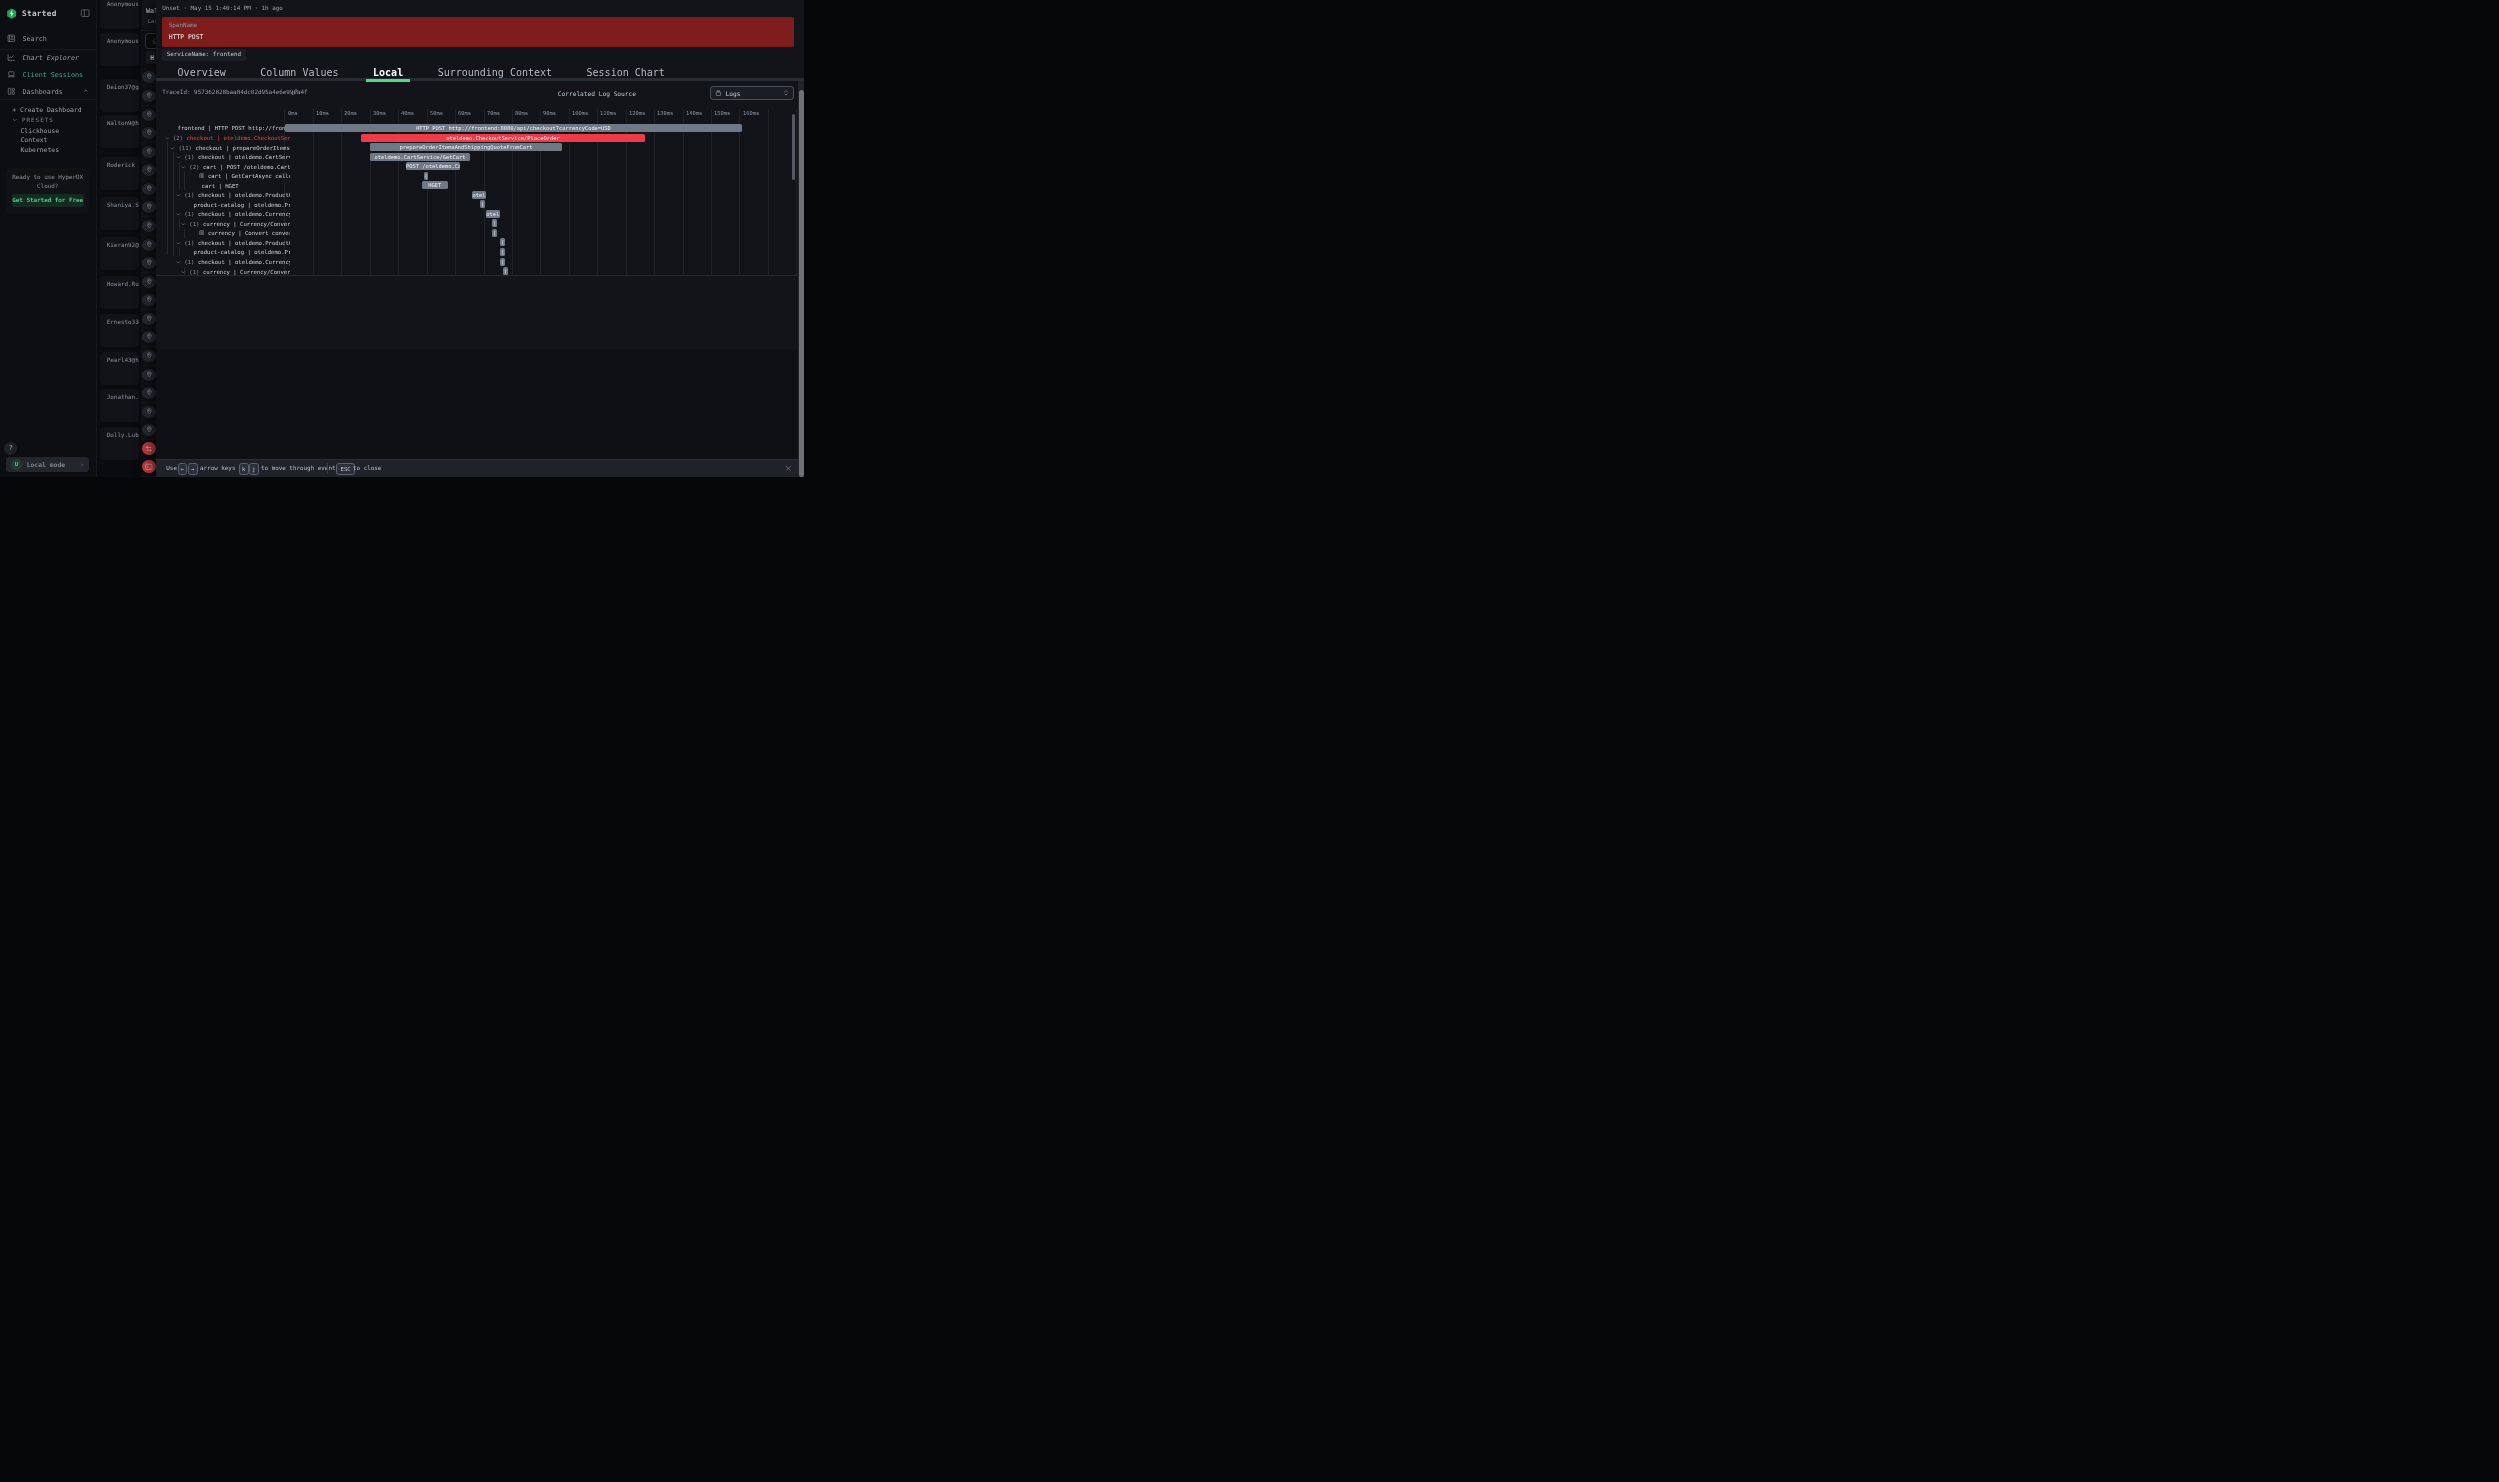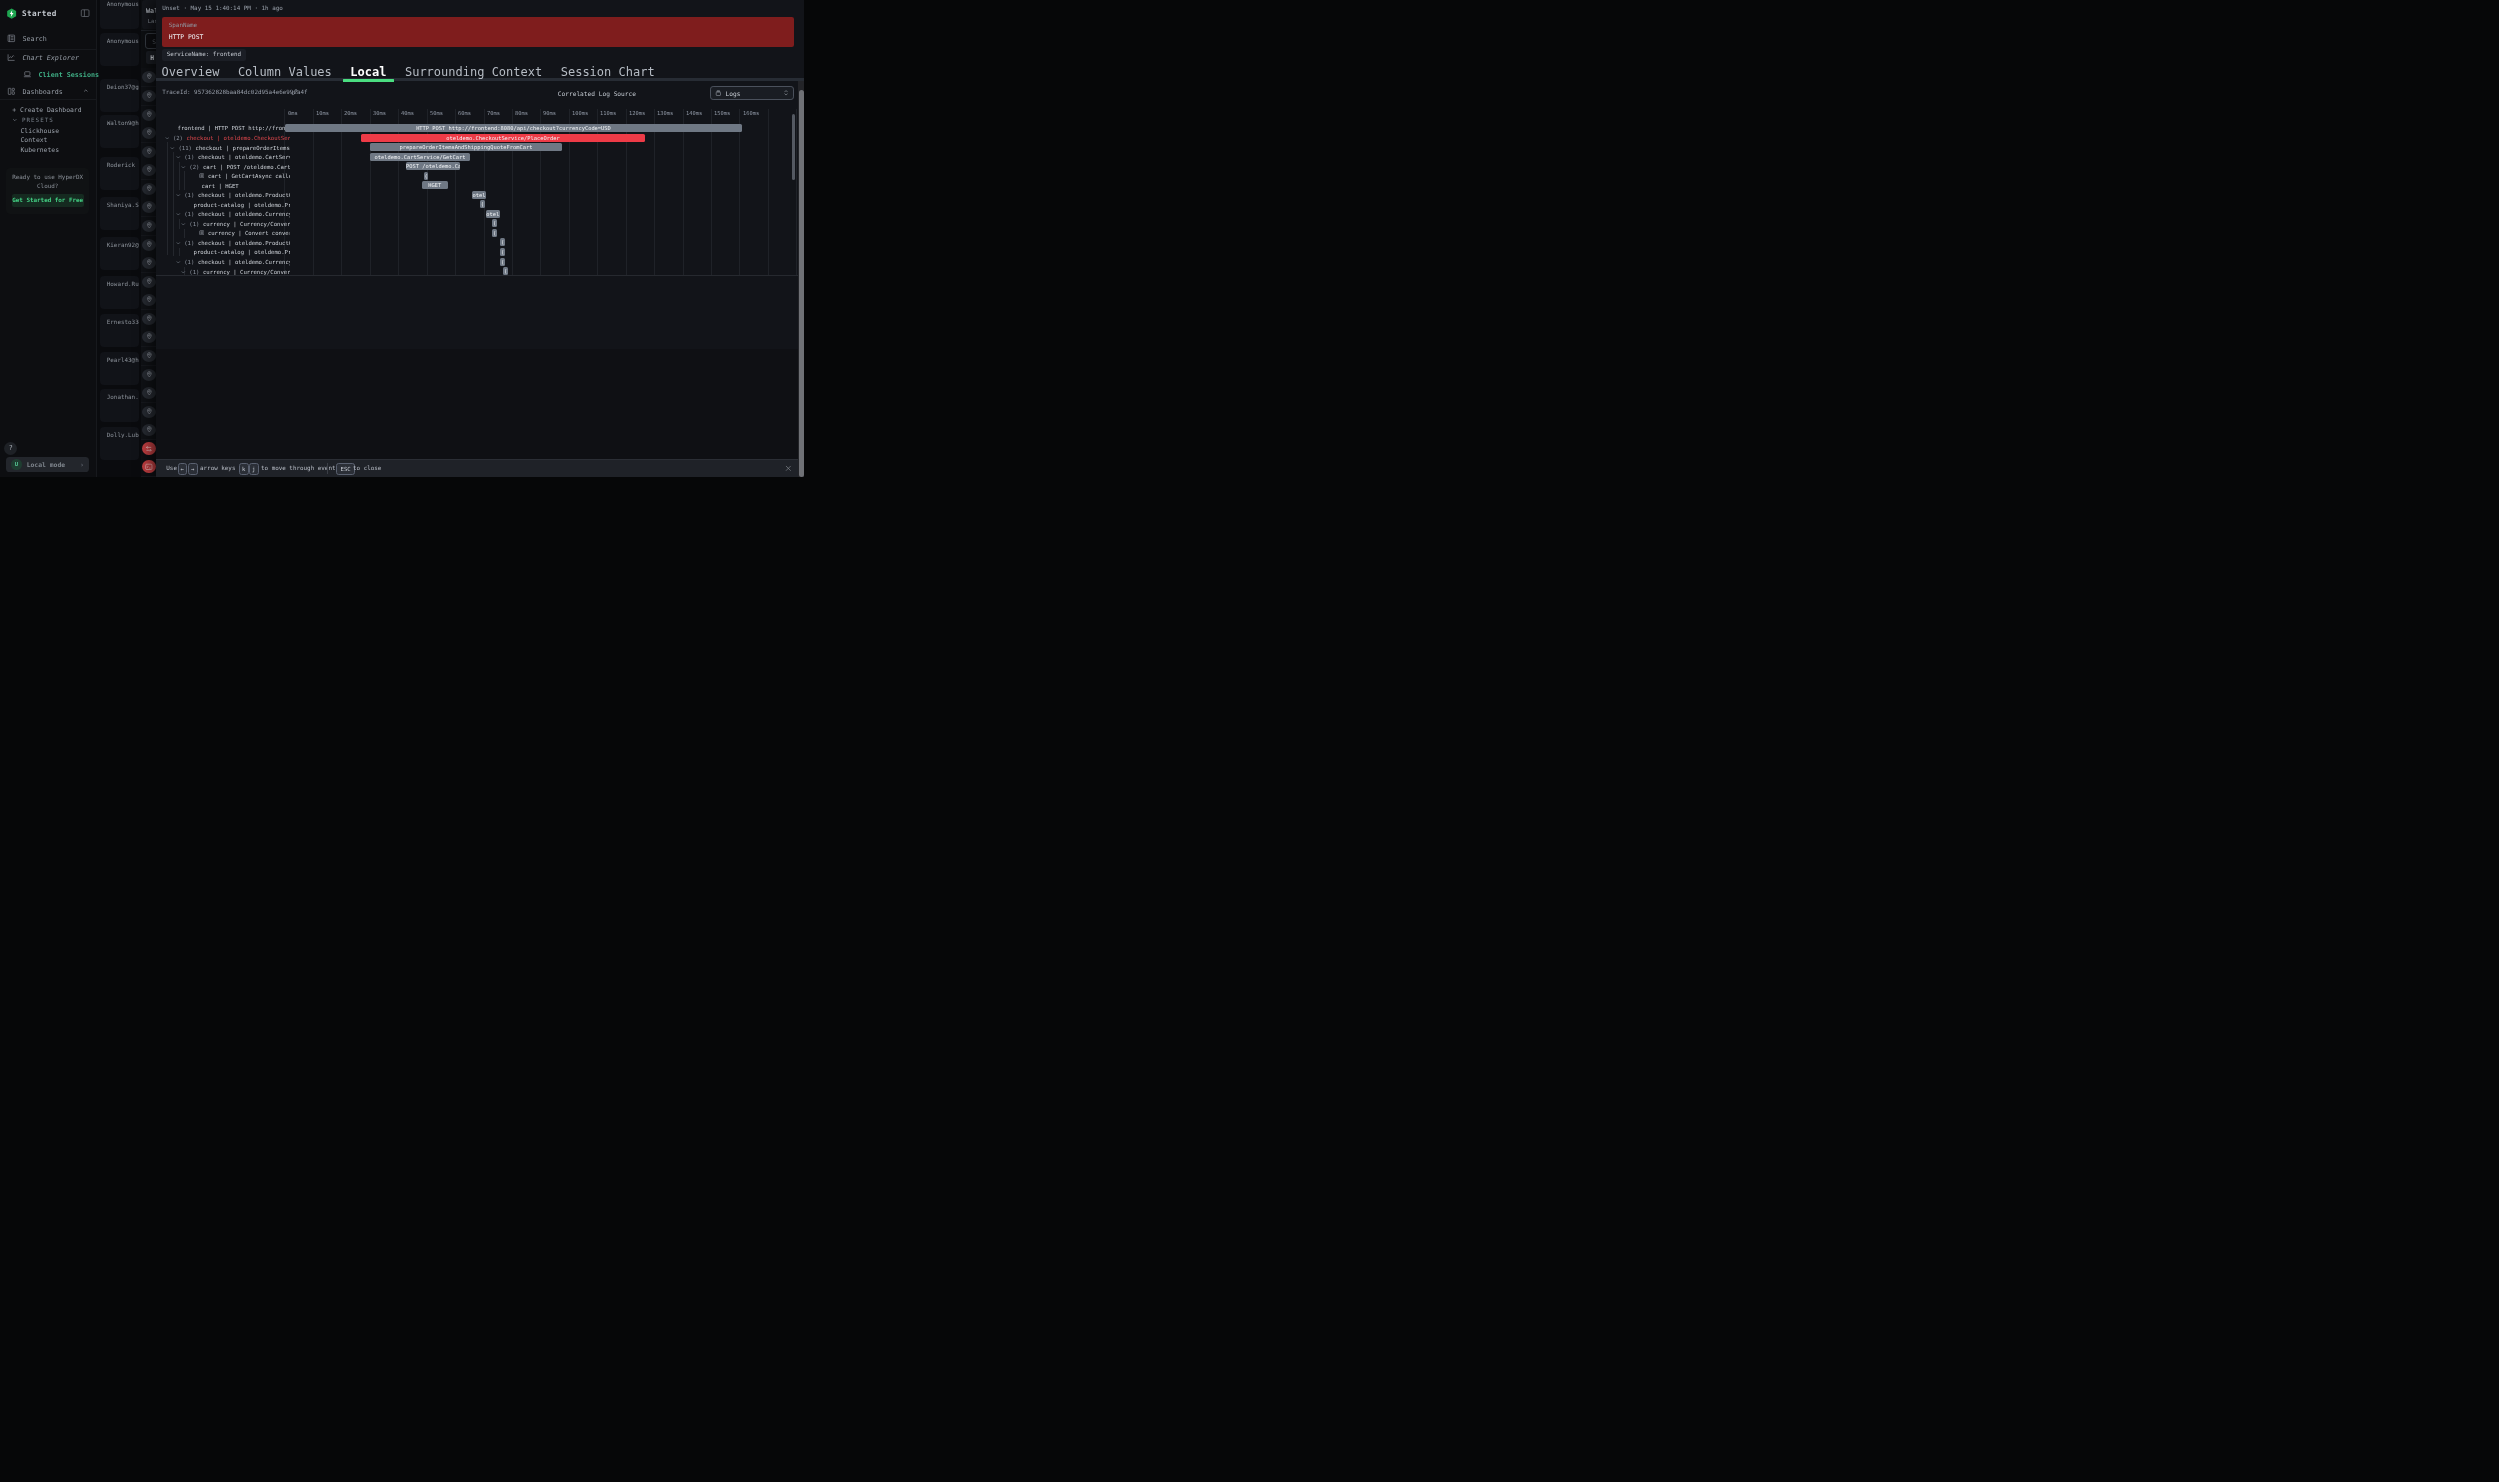--- a/index.html
+++ b/index.html
@@ -12,21 +12,21 @@
   .abs { position:absolute; }
 
   
   .sidebar { left:0; top:0; width:97px; height:477px; background:#0d0e11; border-right:0.5px solid #17191d; z-index:3; }
   .logo-row { position:absolute; left:6.2px; top:6.7px; width:85px; height:13.3px; display:flex; align-items:center; }
   .logo-badge { width:11.3px; height:11.3px; display:inline-flex; }
   .brand { margin-left:4.6px; font-weight:bold; font-size:7.7px; color:#c3c8cf; letter-spacing:0.3px; }
   .collapse-btn { position:absolute; right:1px; top:1.5px; width:10.3px; height:10.3px; opacity:.75; }
   .nav-item { position:absolute; left:0; width:97px; height:15.4px; display:flex; align-items:center; padding-left:7.2px; color:#969da6; font-size:6.7px; cursor:pointer; }
   .nav-item .nicon { width:8.7px; height:8.7px; margin-right:6.7px; display:inline-flex; }
-  .nav-item.active { color:#3fae85; font-weight:bold;margin-left:16px; }
+  .nav-item.active { color:#3fae85; font-weight:normal; }
   .side-divider { position:absolute; left:0; width:97px; height:0.5px; background:#17191d; }
   .side-link { position:absolute; color:#9aa1aa; font-size:6.4px; }
   .presets-row { position:absolute; left:12.3px; color:#78808a; font-size:5.9px; letter-spacing:1px; display:flex; align-items:center; }
   .preset-item { position:absolute; left:20.5px; color:#9aa1aa; font-size:6.4px; }
   .promo { position:absolute; left:6.2px; top:168px; width:83px; height:46px; background:#101214; border-radius:4.6px; text-align:center; color:#8b9199; font-size:5.9px; line-height:8.7px; padding-top:5.1px; }
   .promo-btn { margin:3.6px auto 0; width:72px; height:13px; background:#152a20; border-radius:2.1px; color:#44d285; font-weight:bold; font-size:5.9px; line-height:13px; }
   .help-circle { position:absolute; left:4.1px; top:442px; width:13.3px; height:13.3px; border-radius:50%; background:#1e2126; color:#a8aeb6; text-align:center; line-height:13.3px; font-size:6.7px; }
   .local-pill { position:absolute; left:6.2px; top:457px; width:83px; height:15px; background:#23262c; border-radius:3.6px; display:flex; align-items:center; padding:0 5.1px; }
   .local-avatar { width:10.3px; height:10.3px; border-radius:50%; background:#1f3d31; color:#56c694; font-size:5.6px; font-weight:bold; text-align:center; line-height:10.3px; }
   .local-label { margin-left:5.1px; color:#80878f; font-weight:bold; font-size:6.4px; flex:1; }
@@ -52,21 +52,21 @@
   .pin-badge.red { width:13.3px; height:13.3px; background:#bf3e41; }
 
   
   .overlay { left:156px; top:0; width:648px; height:477px; background:#121419; z-index:5; box-shadow:-5.1px 0 13.3px rgba(0,0,0,.55); }
   .ov-meta { position:absolute; left:6.2px; top:5.1px; color:#9aa1ab; font-size:5.9px; }
   .span-card { position:absolute; left:5.6px; top:17px; width:632px; height:30px; background:#7f1d1d; border-radius:2.1px; }
   .span-label { position:absolute; left:7.2px; top:4.6px; color:#8f96a0; font-size:5.9px; }
   .span-value { position:absolute; left:7.2px; top:16px; color:#eceef1; font-size:6.4px; }
   .svc-chip { position:absolute; left:5.6px; top:49px; height:11.8px; background:#1b1e25; border-radius:2.1px; padding:0 5.1px; line-height:11.8px; color:#c3c8d0; font-size:5.9px; }
   .tabs { position:absolute; left:5.6px; top:66px; height:13.3px; display:flex; gap:18.5px; z-index:2; }
-  .tab { color:#b6bcc4; font-size:12px; line-height:13.3px; position:relative; white-space:nowrap; }
+  .tab { color:#b6bcc4; font-size:10px; line-height:13.3px; position:relative; white-space:nowrap;margin-left:16px; }
   .tab.active { color:#ffffff; font-weight:bold; }
   .tab.active::after { content:""; position:absolute; left:-7.2px; right:-7.2px; bottom:-2.6px; height:2.6px; background:#4ade80; border-radius:0.5px; }
   .tab-band { position:absolute; left:0; top:78px; width:648px; height:2.6px; background:#272c34; }
   .trace-id { position:absolute; left:6.2px; top:89px; color:#969da8; font-size:5.9px; }
   .pencil { position:absolute; left:135px; top:88px; width:7.7px; height:7.7px; }
   .corr-label { position:absolute; right:168px; top:90px; color:#c2c8d0; font-size:6.2px; }
   .log-select { position:absolute; right:10.3px; top:86px; width:84px; height:14.4px; border:0.5px solid #4b515c; border-radius:3.1px; background:#1a1d23; display:flex; align-items:center; padding:0 4.1px; }
   .log-select .dbi { width:6.7px; height:6.7px; margin-right:4.1px; display:inline-flex; }
   .log-select .lbl { flex:1; color:#ccd1d8; font-size:6.2px; }
   .updown { display:flex; flex-direction:column; gap:0.5px; margin-right:1px; }

